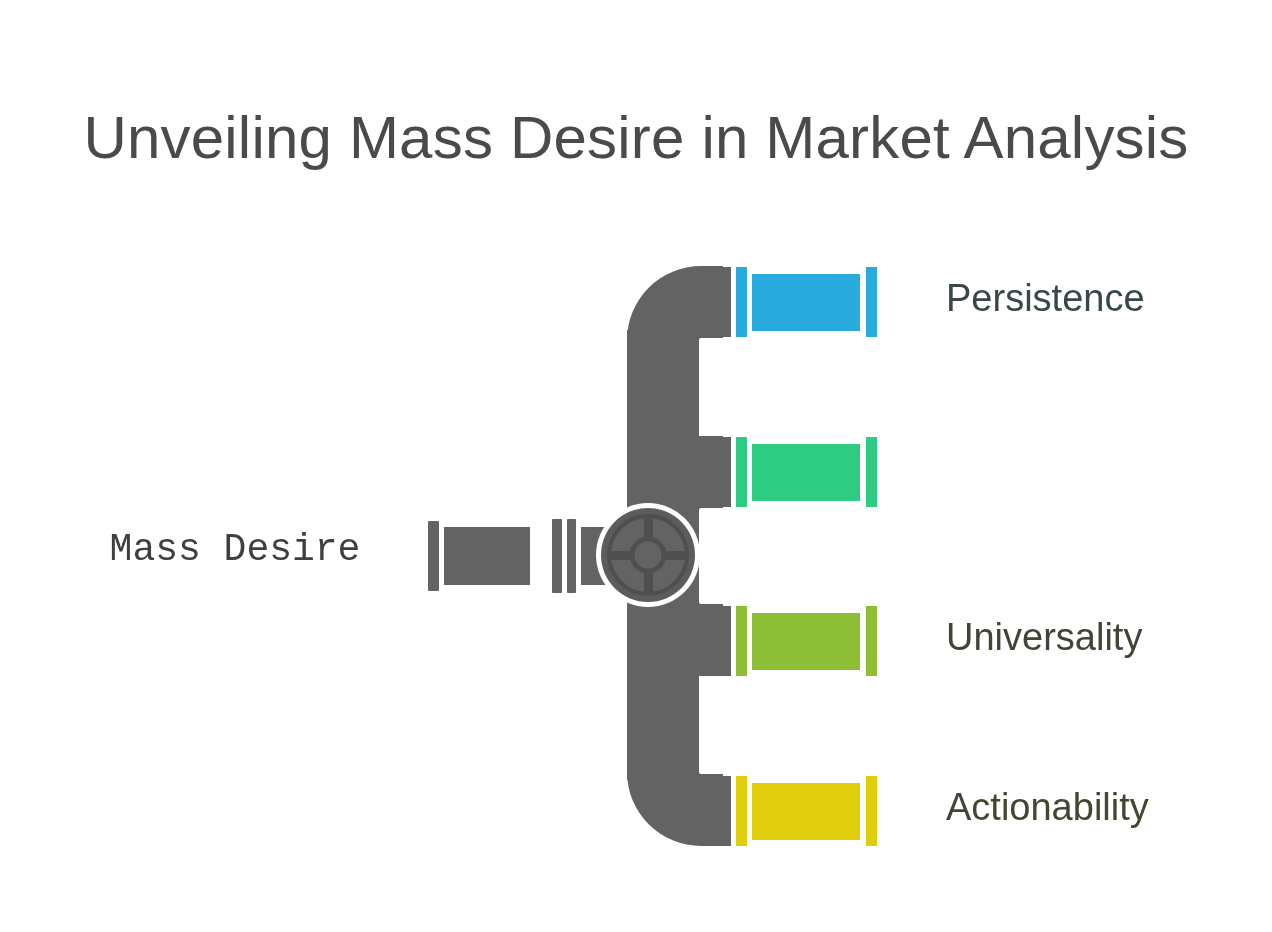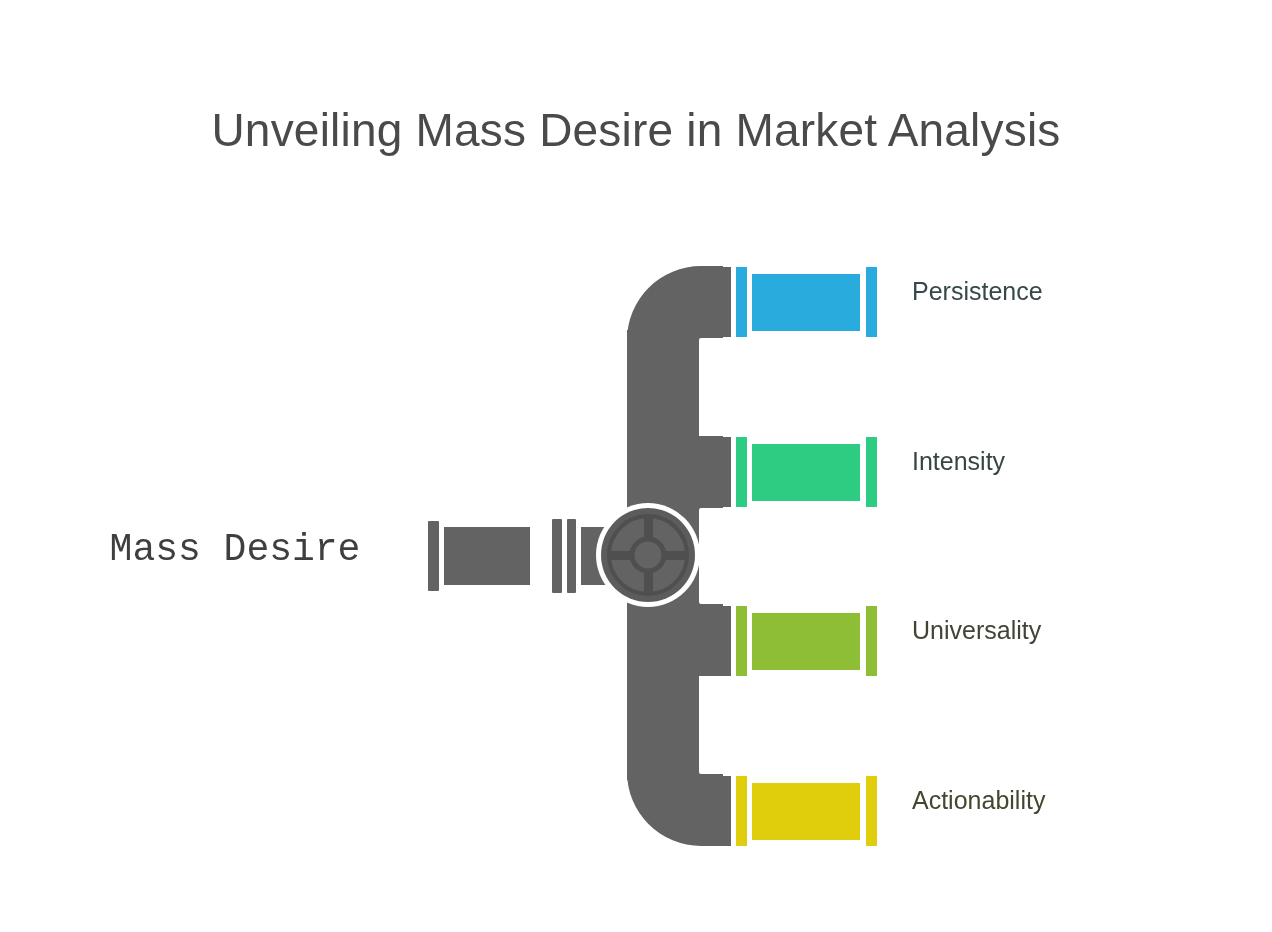--- a/index.html
+++ b/index.html
@@ -16,42 +16,42 @@
     height: 932px;
     background: #ffffff;
     overflow: hidden;
   }
   #diagram-title {
     position: absolute;
     left: 0;
     top: 103px;
     width: 1272px;
     text-align: center;
-    font-size: 46px;
+    font-size: 60px;
     font-weight: 400;
     color: #4a4a4a;
     letter-spacing: 0.2px;
     white-space: nowrap;
   }
   #source-label {
     position: absolute;
     left: 60px;
     top: 528px;
     width: 350px;
     text-align: center;
     font-size: 38px;
     font-weight: 400;
     color: #3f3f3f;
     white-space: nowrap;
     font-family: Liberation Mono, monospace;
   }
   .branch-label {
     position: absolute;
-    left: 912px;
-    font-size: 25px;
+    left: 946px;
+    font-size: 38px;
     font-weight: 400;
     white-space: nowrap;
   }
   #svg-plumbing {
     position: absolute;
     left: 0;
     top: 0;
   }
 </style>
 </head>
@@ -159,19 +159,18 @@
       <rect x="720" y="776" width="11" height="70" fill="#636363"></rect>
       <rect x="736" y="776" width="11" height="70" fill="#e0ce0d"></rect>
       <rect x="752" y="783" width="108" height="57" fill="#e0ce0d"></rect>
       <rect x="866" y="776" width="11" height="70" fill="#e0ce0d"></rect>
     </g>
 
   </svg>
 
   <div class="branch-label" style="top:277px; color:#37474a;">Persistence</div>
 
-  <div class="branch-label" style="top:447px; color:#37473f;">Intensity</div>
 
   <div class="branch-label" style="top:786px; color:#45462f;">Actionability</div>
 
   <div class="branch-label" style="top:616px; color:#414436;">Universality</div>
 
 </div>
 
 </body></html>

